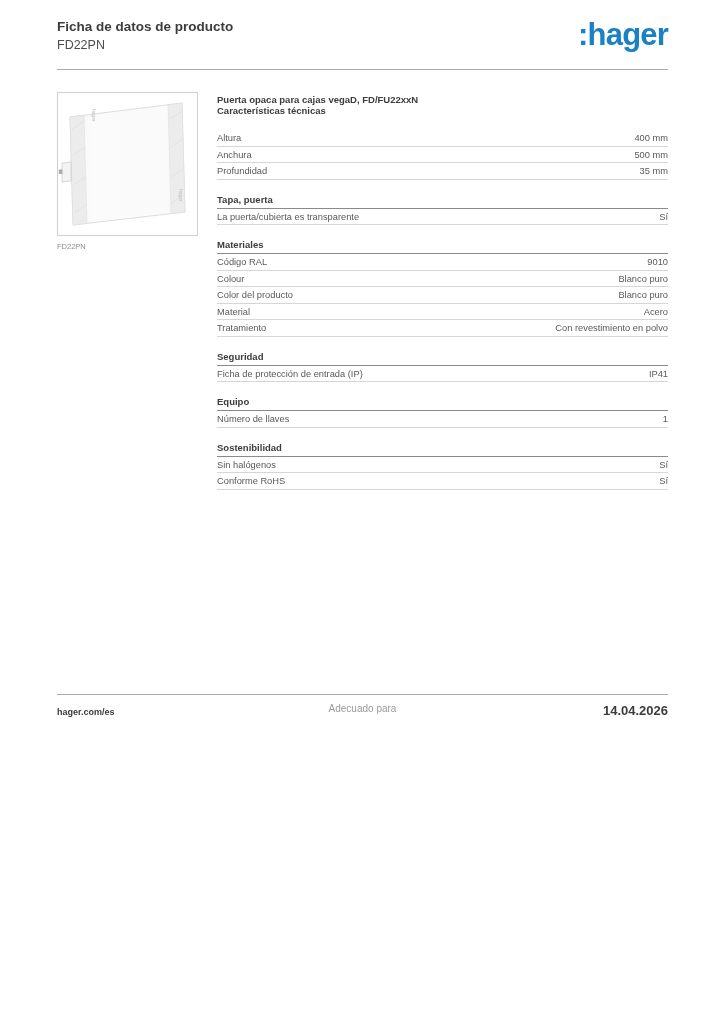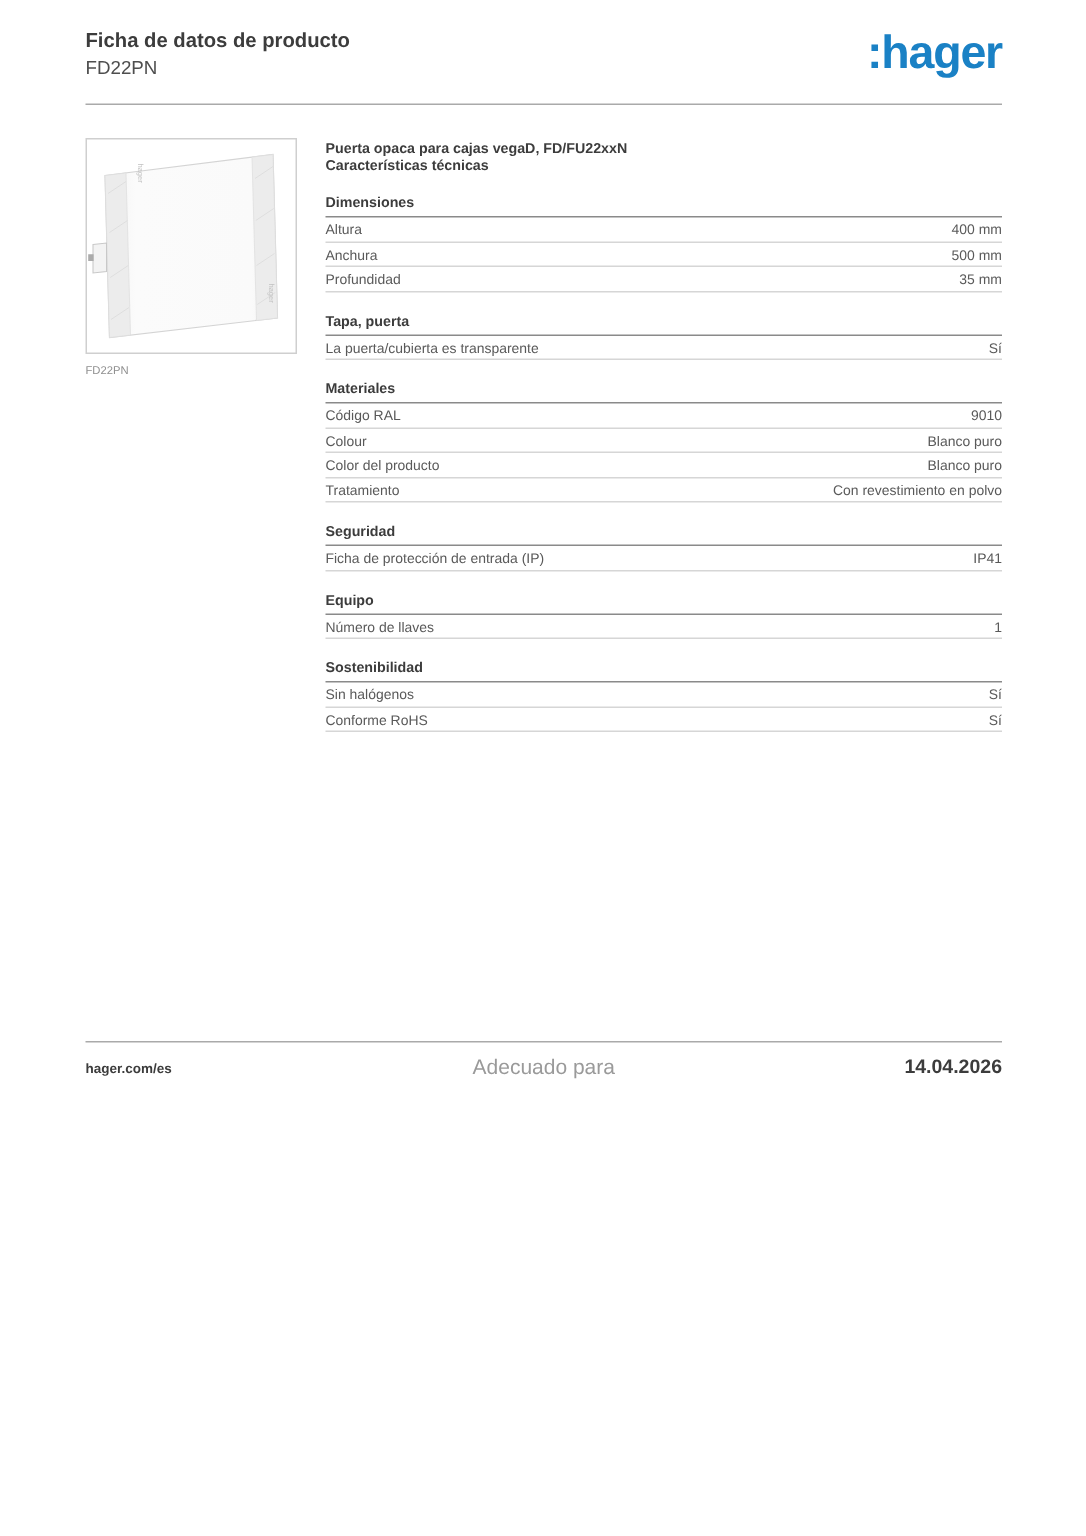--- a/index.html
+++ b/index.html
@@ -41,21 +41,21 @@
   .spec-row .label { text-align: left; }
   .spec-row .value { text-align: right; white-space: nowrap; padding-left: 12px; }
 
   
   .footer-rule { position: absolute; left: 57px; right: 56px; bottom: 36px; border-top: 1px solid #aaaaaa; }
   .footer {
     position: absolute; left: 57px; right: 56px; bottom: 13px;
     display: flex; justify-content: space-between; align-items: baseline;
   }
   .footer-left { font-size: 9px; font-weight: bold; color: #3c3c3c; }
-  .footer-center { font-size: 14px; color: #9a9a9a; position: absolute; left: 0; right: 0; text-align: center; }
+  .footer-center { font-size: 10px; color: #9a9a9a; position: absolute; left: 0; right: 0; text-align: center; }
   .footer-right { font-size: 13px; font-weight: bold; color: #3c3c3c; }
 </style>
 </head>
 <body>
 
 <div class="page">
 
   <div class="header">
     <div class="doc-title">Ficha de datos de producto</div>
     <div class="doc-subtitle">FD22PN</div>
@@ -99,21 +99,20 @@
         </svg>
       </div>
       <div class="image-caption">FD22PN</div>
     </div>
 
     <div class="right-col">
       <div class="product-title">Puerta opaca para cajas vegaD, FD/FU22xxN</div>
       <div class="char-heading">Características técnicas</div>
       <div id="sections-container">
           <div class="section">
-            <div class="section-title">Dimensiones</div>
             <div class="spec-row">
               <span class="label">Altura</span>
               <span class="value">400 mm</span>
             </div>
             <div class="spec-row">
               <span class="label">Anchura</span>
               <span class="value">500 mm</span>
             </div>
             <div class="spec-row">
               <span class="label">Profundidad</span>
@@ -133,20 +132,24 @@
               <span class="label">Código RAL</span>
               <span class="value">9010</span>
             </div>
             <div class="spec-row">
               <span class="label">Colour</span>
               <span class="value">Blanco puro</span>
             </div>
             <div class="spec-row">
               <span class="label">Color del producto</span>
               <span class="value">Blanco puro</span>
+            </div>
+            <div class="spec-row">
+              <span class="label">Material</span>
+              <span class="value">Acero</span>
             </div>
             <div class="spec-row">
               <span class="label">Tratamiento</span>
               <span class="value">Con revestimiento en polvo</span>
             </div>
           </div>
           <div class="section">
             <div class="section-title">Seguridad</div>
             <div class="spec-row">
               <span class="label">Ficha de protección de entrada (IP)</span>

